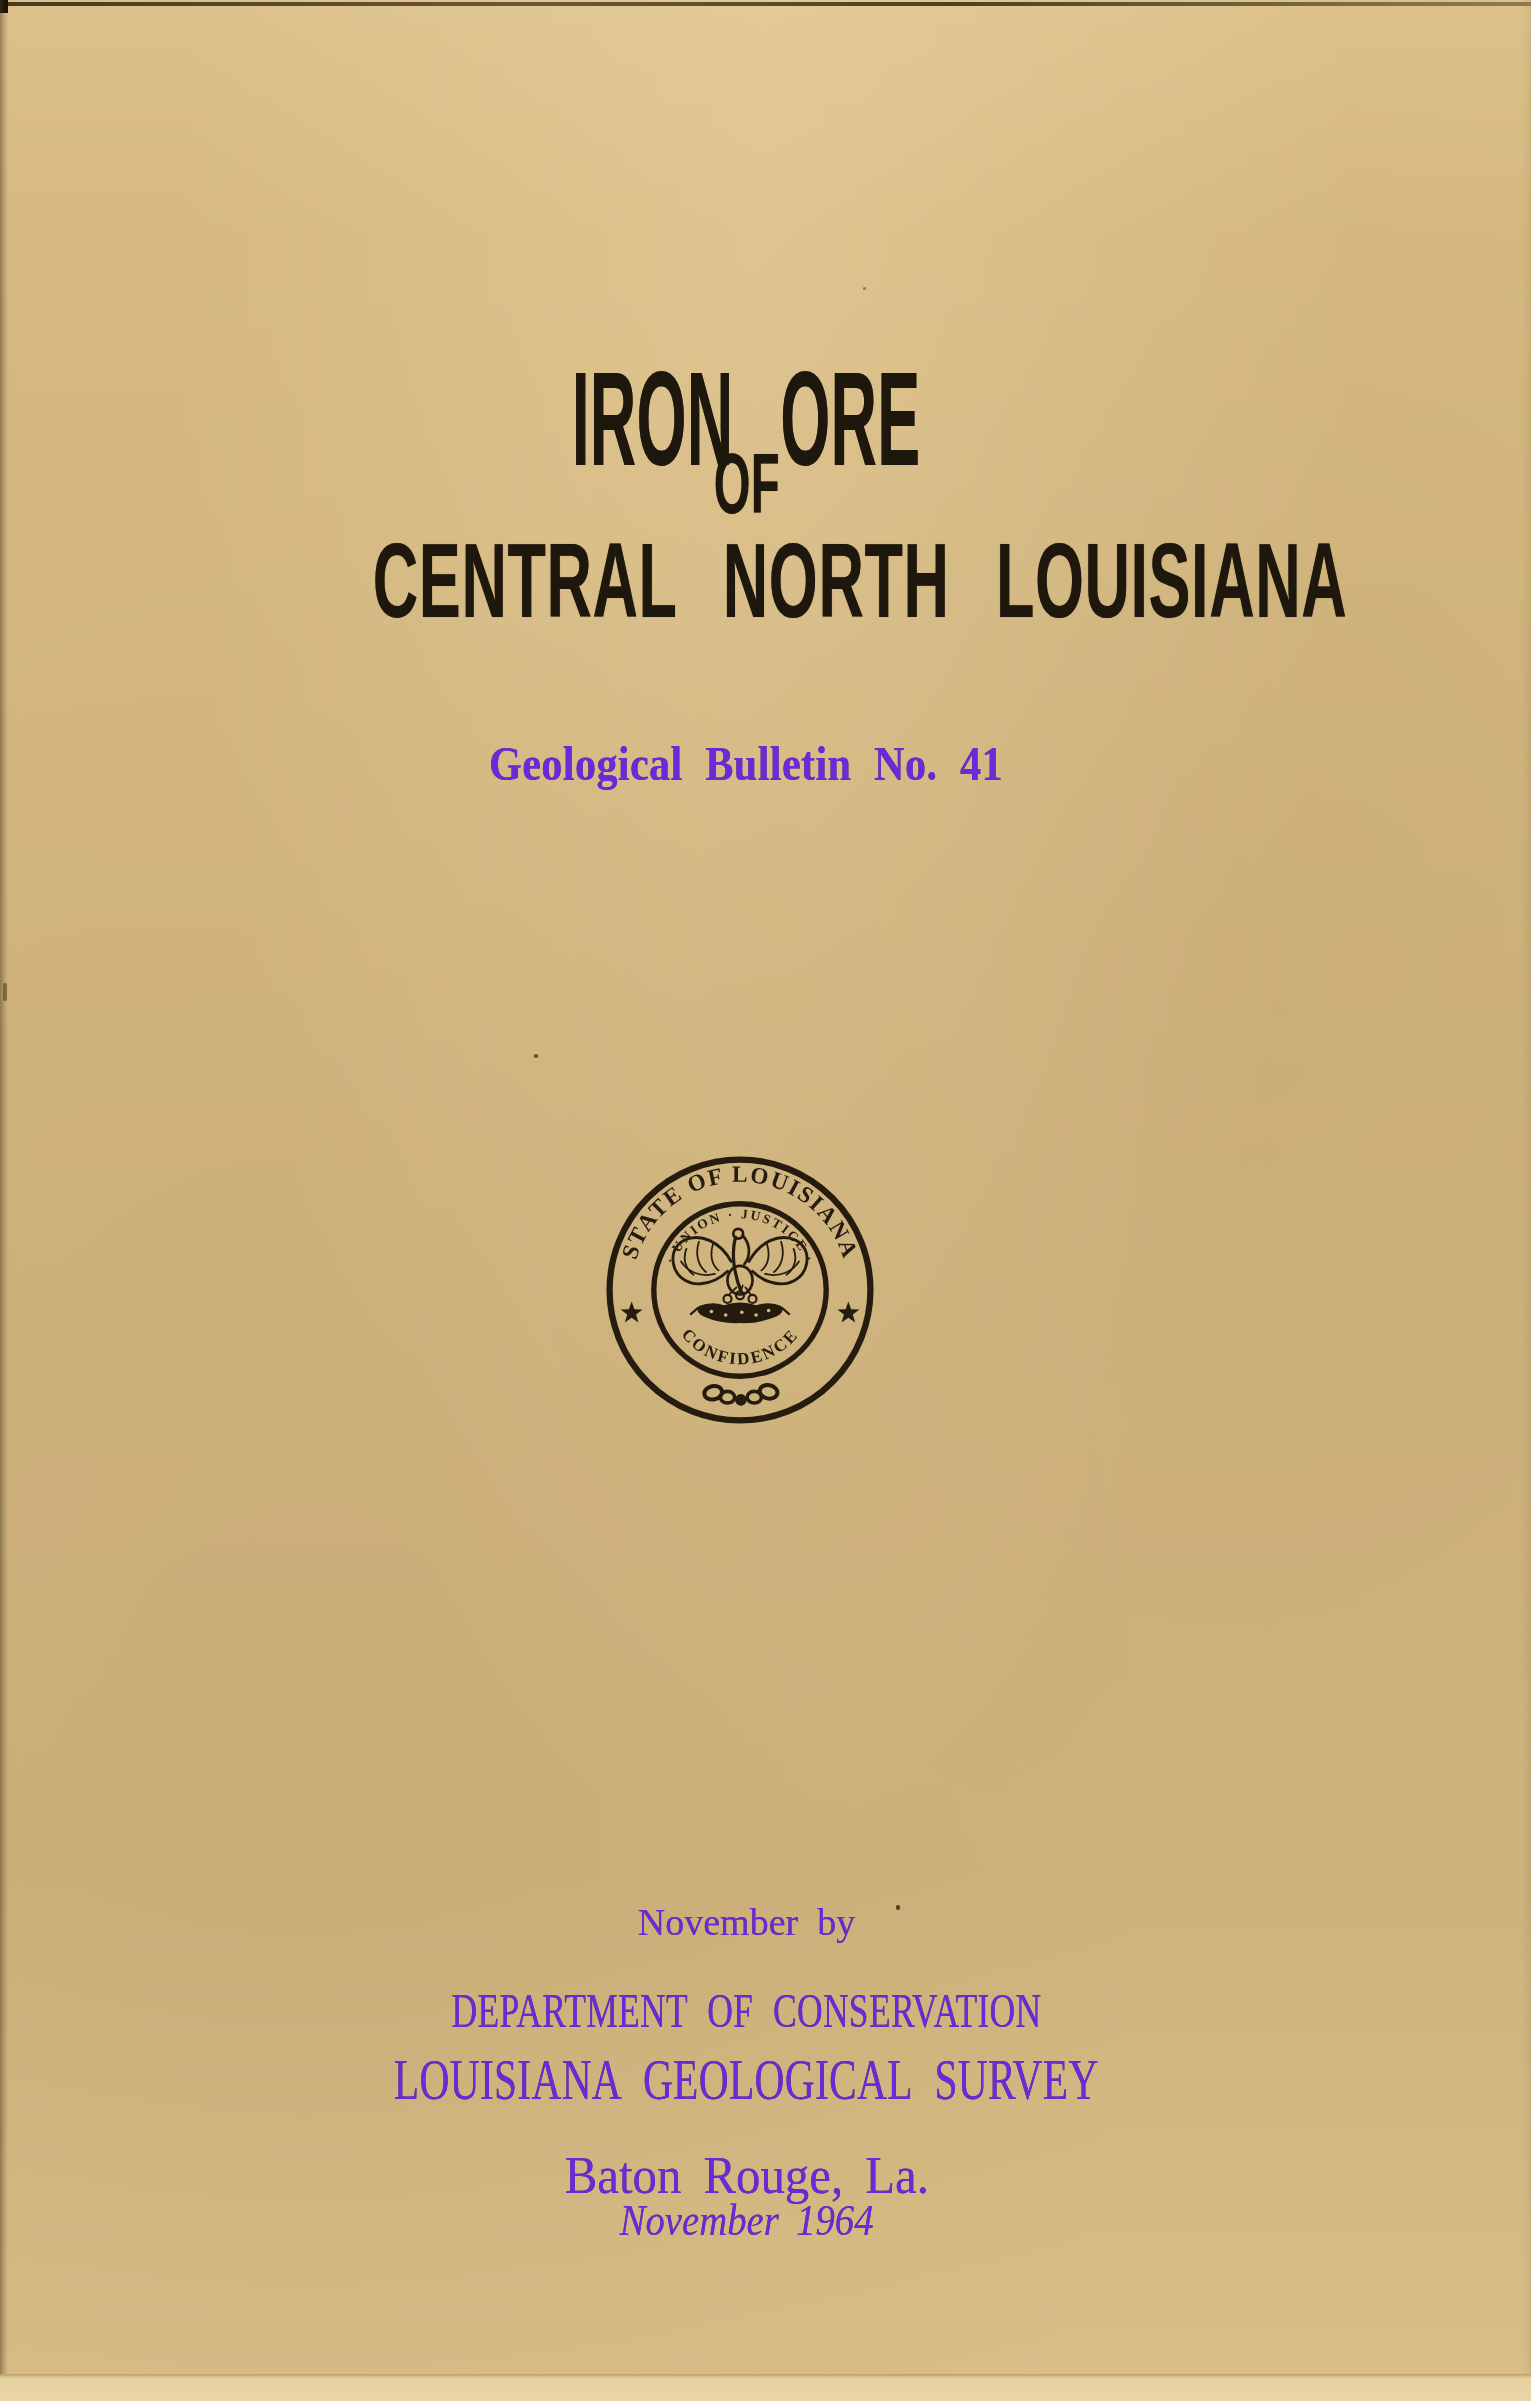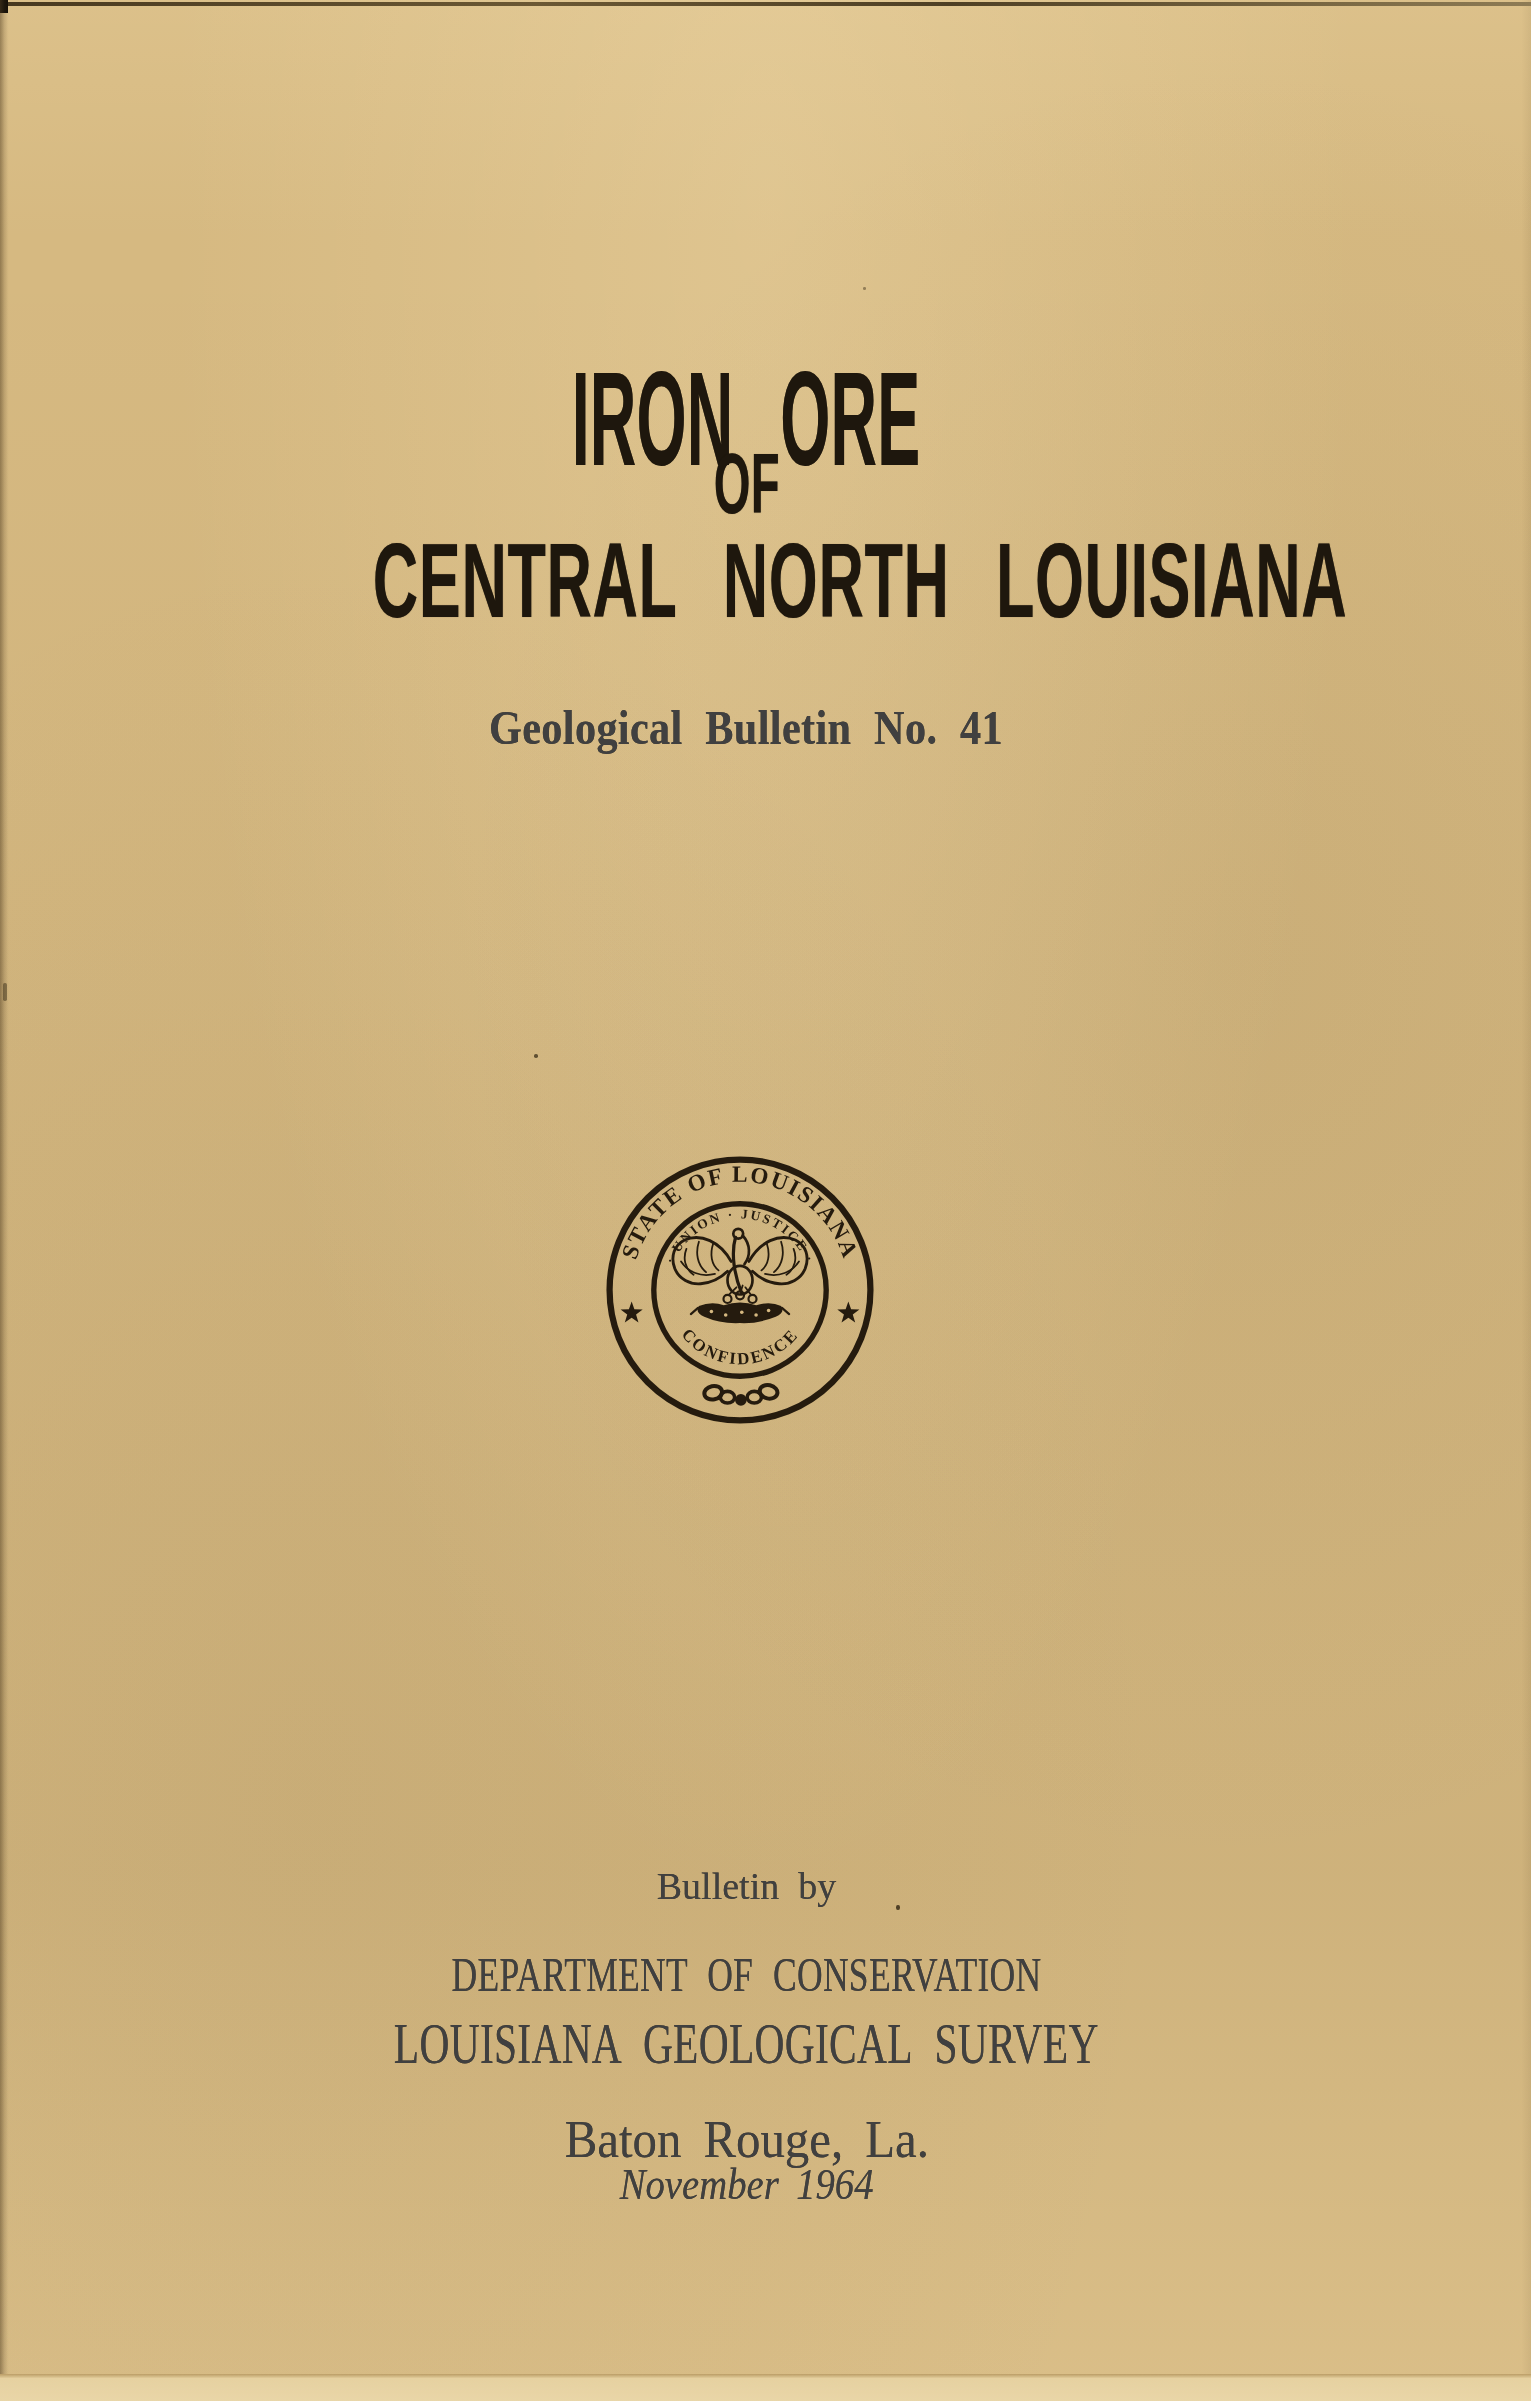--- a/index.html
+++ b/index.html
@@ -32,21 +32,21 @@
     font-family:"Liberation Sans", sans-serif;font-weight:bold;
     color:#1e170d;text-shadow:0 0 0.9px rgba(30,23,13,0.65);
   }
   .t1{top:352px;font-size:134px;letter-spacing:0.4px;word-spacing:0.45em;}
   .t1 .cond{transform:scaleX(0.48);}
   .t2{top:399px;font-size:86px;margin-top:41px;}
   .t2 .cond{transform:scaleX(0.55);}
   .t3{top:528px;font-size:105px;letter-spacing:0.9px;word-spacing:0.45em;padding-left:48px;}
   .t3 .cond{transform:scaleX(0.60);}
 
-  .serif{color:#404040;text-shadow:0 0 0.5px rgba(36,27,16,0.7);}
+  .serif{color:#6d28d9;text-shadow:0 0 0.5px rgba(36,27,16,0.7);margin-top:36px;}
   .bulletin{top:704px;font-size:48px;font-weight:bold;word-spacing:0.28em;letter-spacing:0.4px;}
   .bulletin .cond{transform:scaleX(0.88);}
   .published{top:1867px;font-size:38px;word-spacing:0.25em;}
   .dept{top:1951px;font-size:48px;word-spacing:0.3em;letter-spacing:0.4px;}
   .dept .cond{transform:scaleX(0.74);}
   .lgs{top:2016px;font-size:56px;word-spacing:0.3em;letter-spacing:0.4px;}
   .lgs .cond{transform:scaleX(0.74);}
   .baton{top:2114px;font-size:52px;word-spacing:0.2em;}
   .baton .cond{transform:scaleX(0.94);}
   .nov{top:2162px;font-size:45px;word-spacing:0.2em;font-style:italic;}
@@ -137,21 +137,21 @@
 
   <g>
     <ellipse class="ink-stroke" stroke-width="4.5" cx="120" cy="265" rx="10" ry="7.5" transform="rotate(-12 120 265)"></ellipse>
     <ellipse class="ink-stroke" stroke-width="4" cx="136" cy="270" rx="8" ry="6.5"></ellipse>
     <circle fill="#251b0e" cx="151" cy="273" r="6.5"></circle>
     <ellipse class="ink-stroke" stroke-width="4" cx="166" cy="270" rx="8" ry="6.5"></ellipse>
     <ellipse class="ink-stroke" stroke-width="4.5" cx="182" cy="264" rx="10" ry="7.5" transform="rotate(12 182 264)"></ellipse>
   </g>
 </svg>
 
-<div class="line serif published"><span>Bulletin by</span></div>
+<div class="line serif published"><span>November by</span></div>
 <div class="line serif dept"><span class="cond">DEPARTMENT OF CONSERVATION</span></div>
 <div class="line serif lgs"><span class="cond">LOUISIANA GEOLOGICAL SURVEY</span></div>
 <div class="line serif baton"><span class="cond">Baton Rouge, La.</span></div>
 <div class="line serif nov"><span class="cond">November 1964</span></div>
 
 <div class="speck sp1"></div>
 <div class="speck sp2"></div>
 <div class="speck sp3"></div>
 <div class="speck sp4"></div>
 

